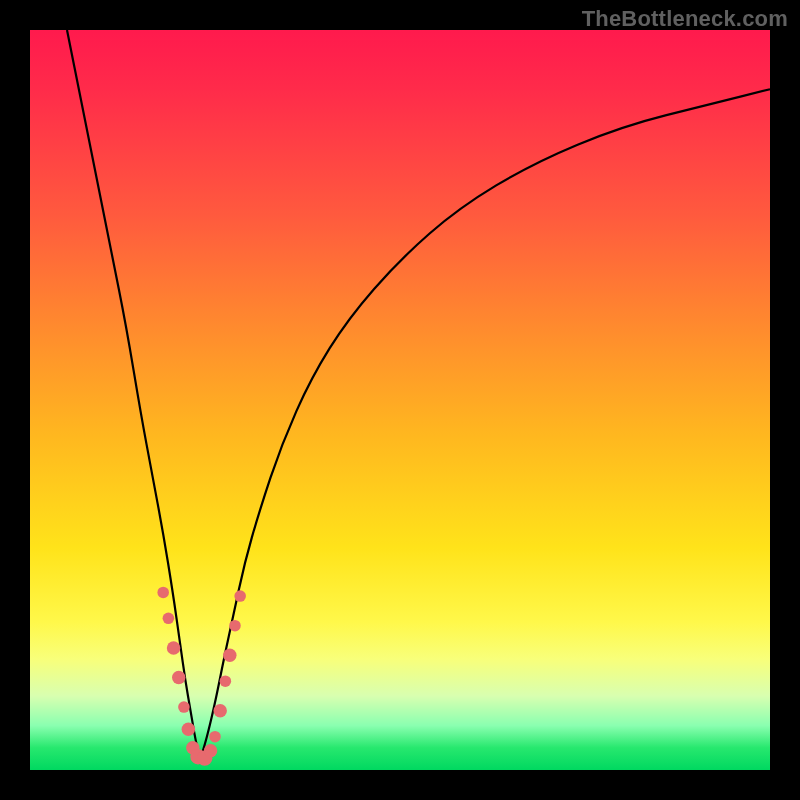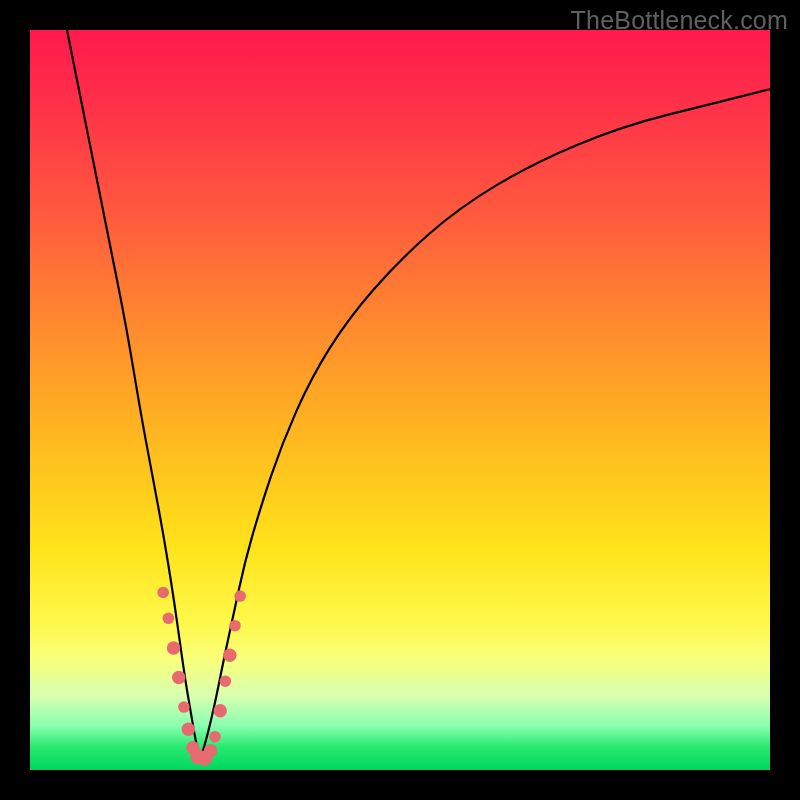--- a/index.html
+++ b/index.html
@@ -38,22 +38,22 @@
       #8affb0 94%,
       #27e86e 97%,
       #00d860 100%
     );
   }
   .watermark {
     position: absolute;
     top: 6px;
     right: 12px;
     color: #606060;
-    font-size: 25px;
-    font-weight: 400;
+    font-size: 22px;
+    font-weight: 700;
     letter-spacing: 0.2px;
     user-select: none;
   }
   svg.curve {
     position: absolute;
     inset: 0;
     width: 100%;
     height: 100%;
     overflow: visible;
   }

